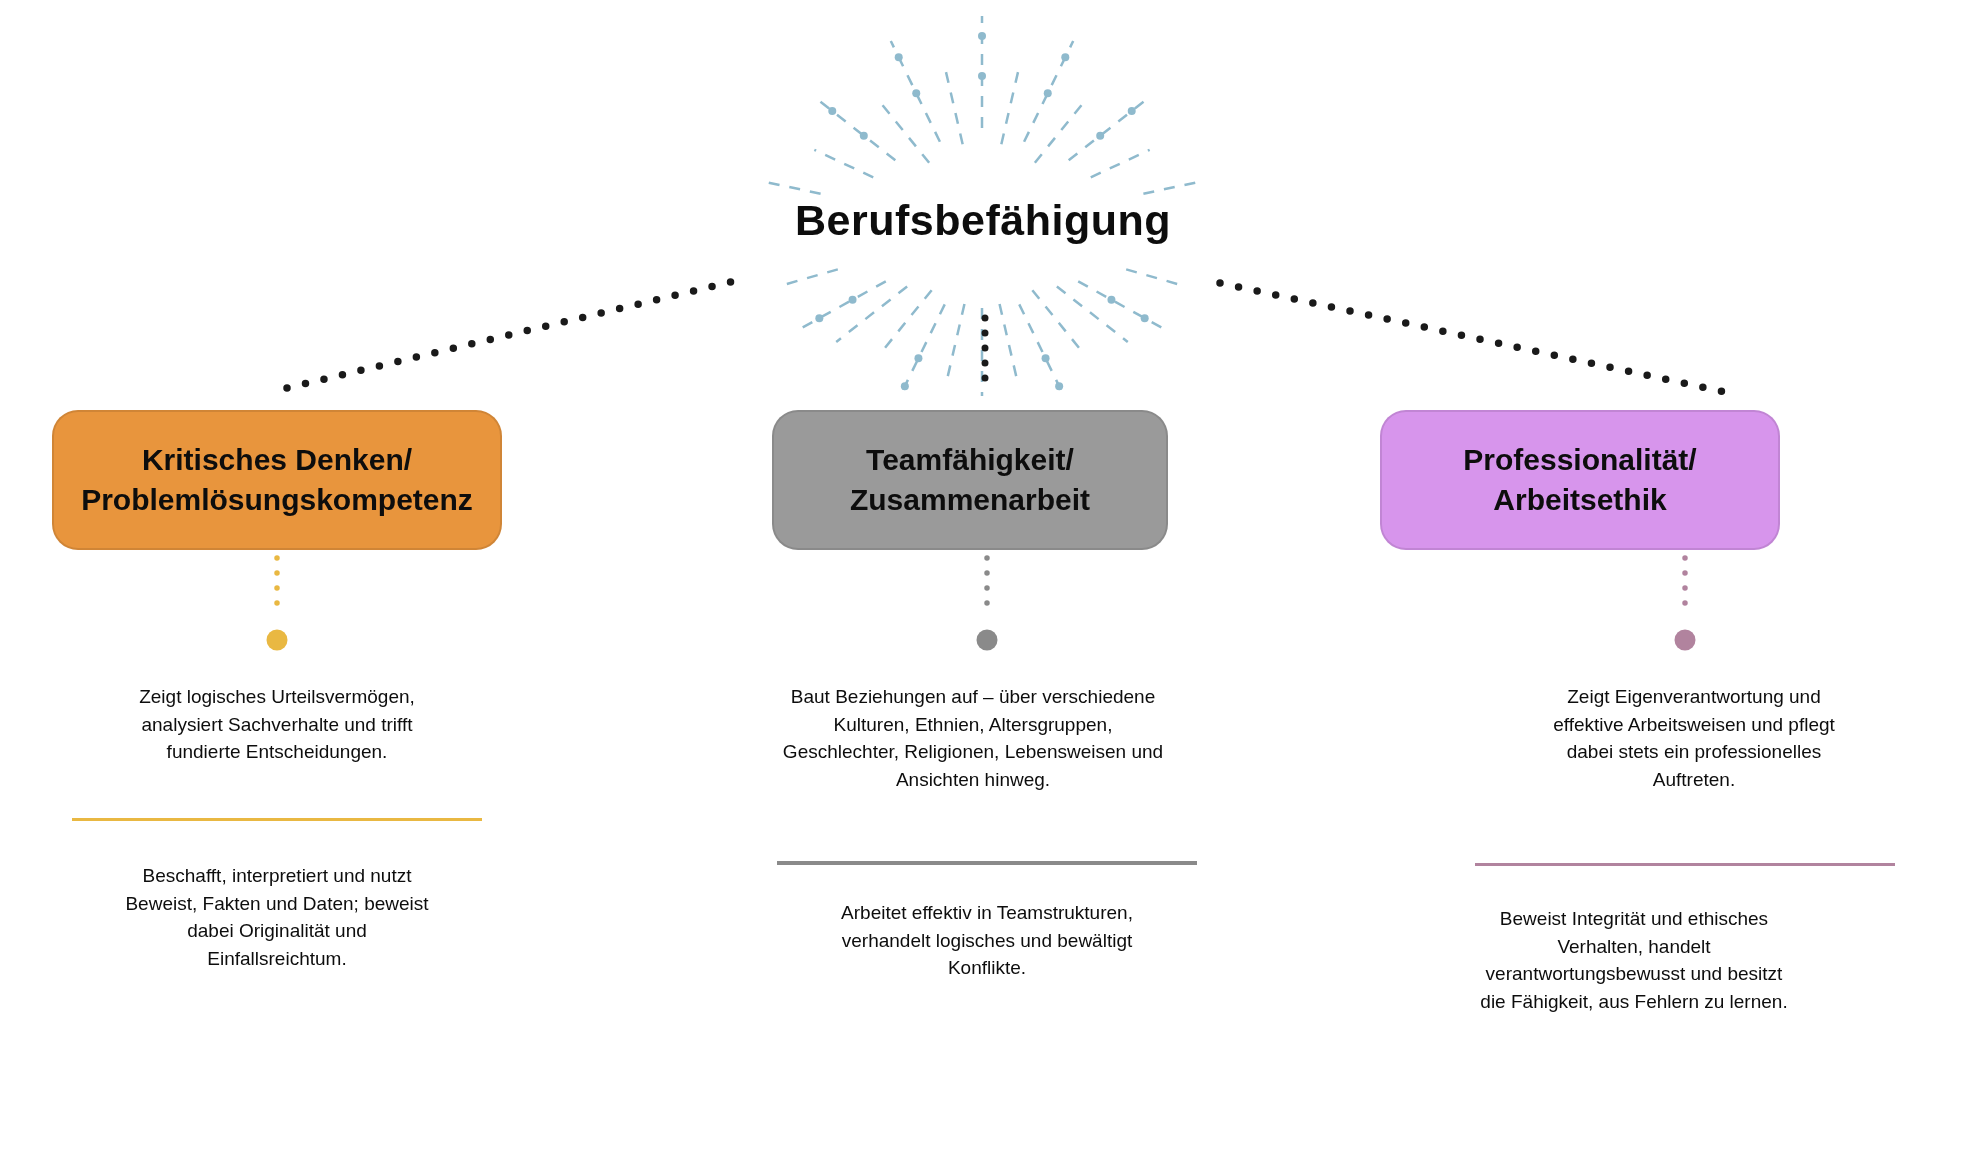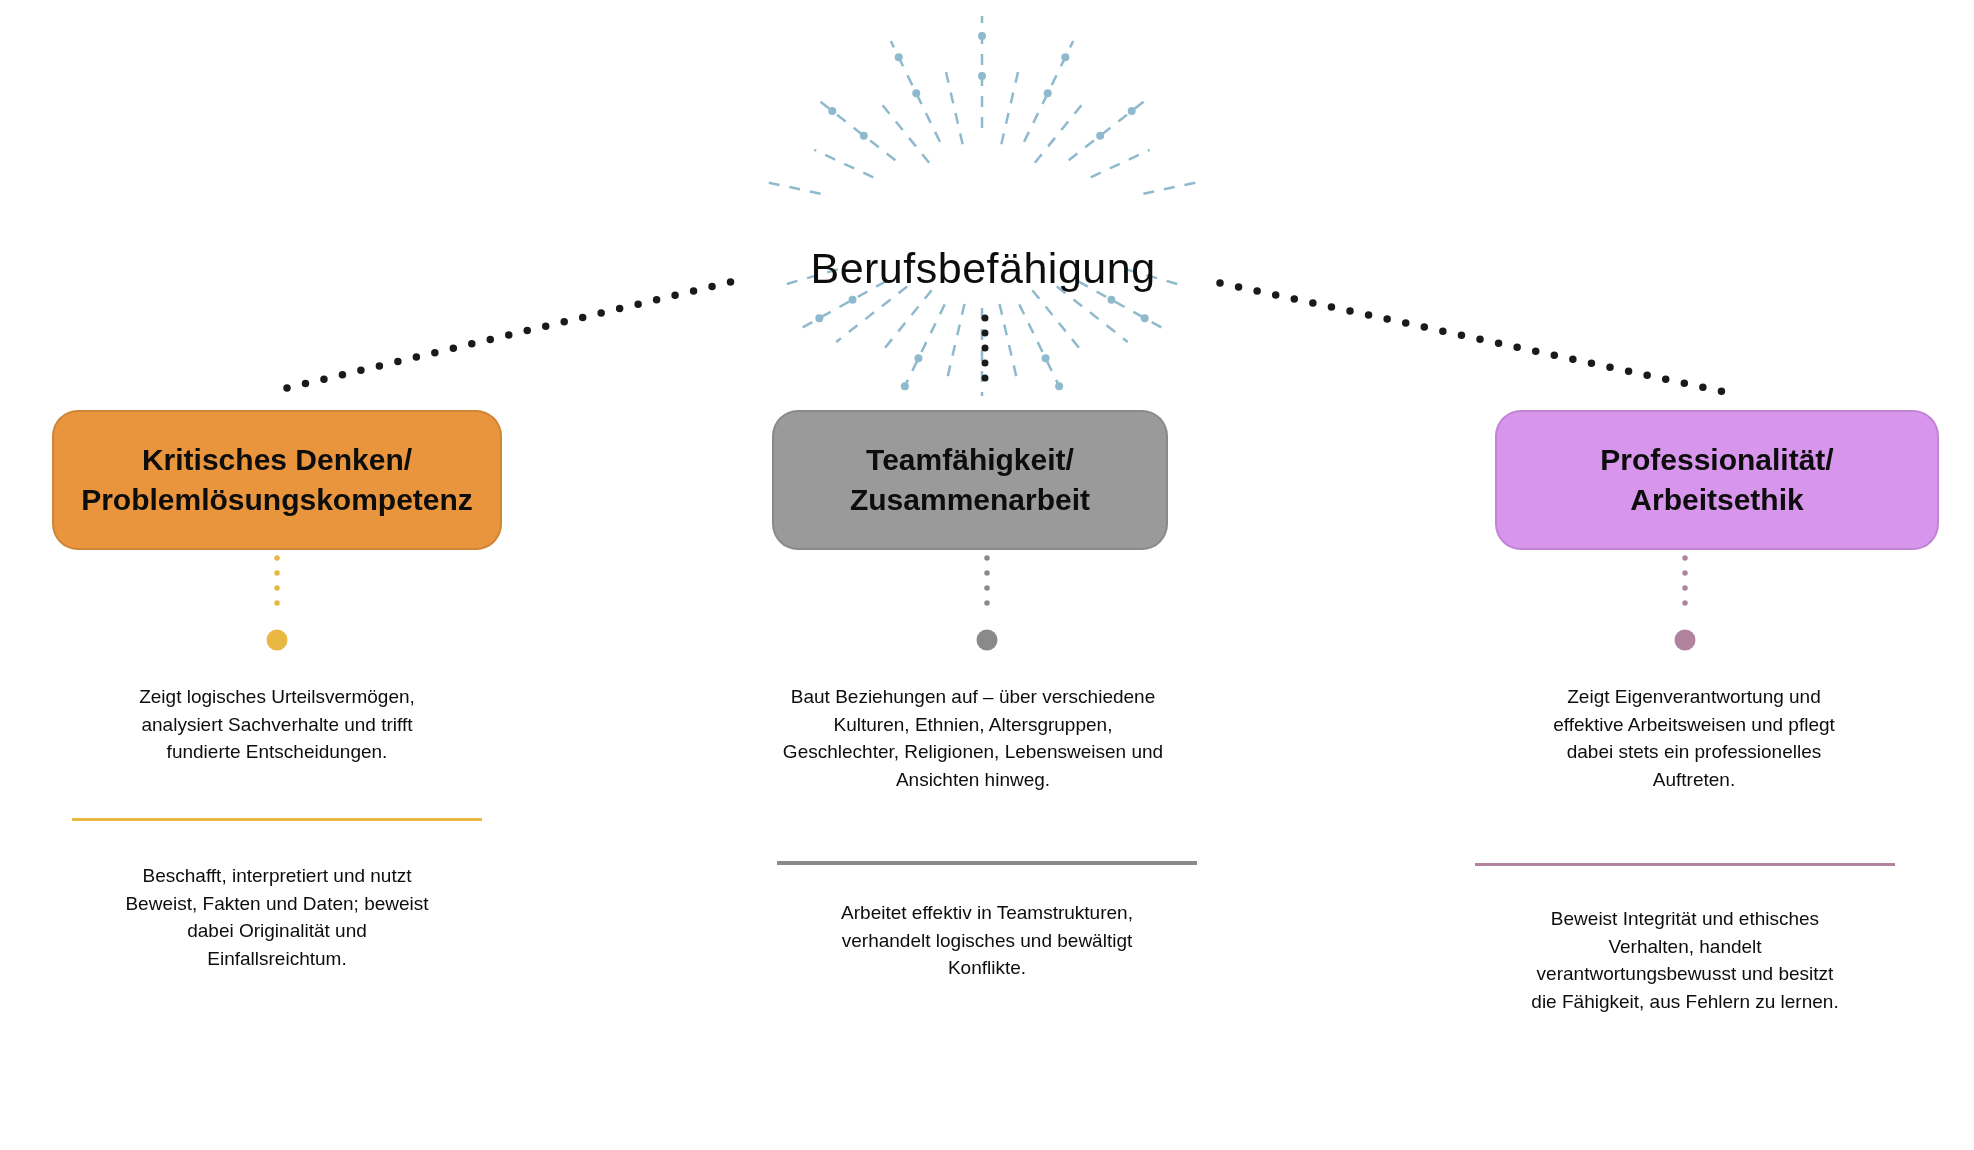--- a/index.html
+++ b/index.html
@@ -10,47 +10,47 @@
   *{box-sizing:border-box}
   html,body{margin:0;padding:0}
   body{
     width:1974px;height:1150px;background:#ffffff;position:relative;overflow:hidden;
     font-family:"Liberation Sans","DejaVu Sans",sans-serif;color:#0d0d0d;
   }
   .abs{position:absolute}
   #overlay{left:0;top:0}
   .title{
     left:683px;top:196px;width:600px;text-align:center;
-    font-size:43px;font-weight:normal;letter-spacing:.5px;white-space:nowrap;margin-top:48px;
+    font-size:43px;font-weight:bold;letter-spacing:.5px;white-space:nowrap;
   }
   .box{
     top:410px;height:140px;border-radius:26px;
     display:flex;align-items:center;justify-content:center;
     border:2px solid rgba(0,0,0,.10);
   }
   .box span{
     text-align:center;font-weight:bold;font-size:30px;line-height:1.33;white-space:pre-line;
   }
   #box-critical{left:52px;width:450px;background:var(--orange)}
   #box-teamwork{left:772px;width:396px;background:var(--gray)}
-  #box-professional{left:1495px;width:444px;background:var(--purple)}
+  #box-professional{left:1380px;width:400px;background:var(--purple)}
   .para{font-size:19px;line-height:1.45;text-align:center;white-space:pre-line}
   .divider{height:3px}
   
   #p-l1{left:22px;top:683px;width:510px}
   #div-l{left:72px;top:818px;width:410px;background:var(--gold)}
   #p-l2{left:22px;top:862px;width:510px}
   
   #p-m1{left:643px;top:683px;width:660px}
   #div-m{left:777px;top:861px;width:420px;height:4px;background:var(--gray-line)}
   #p-m2{left:657px;top:899px;width:660px}
   
   #p-r1{left:1424px;top:683px;width:540px}
   #div-r{left:1475px;top:863px;width:420px;background:var(--mauve)}
-  #p-r2{left:1415px;top:905px;width:540px}
+  #p-r2{left:1364px;top:905px;width:540px}
 </style>
 </head>
 <body>
 
 <svg id="overlay" class="abs" width="1974" height="1150" viewBox="0 0 1974 1150">
   <g id="starburst">
       <line x1="982" y1="128" x2="982" y2="16" stroke-dasharray="11 10" stroke-width="2.5" style="stroke: var(--ray-blue);"></line>
       <circle cx="982" cy="76" r="4" style="fill: var(--ray-blue);"></circle>
       <circle cx="982" cy="36" r="4" style="fill: var(--ray-blue);"></circle>
       <line x1="962.6542093264276" y1="144.20417442846977" x2="943.758320761543" y2="62.35708898651001" stroke-dasharray="11 10" stroke-width="2.5" style="stroke: var(--ray-blue);"></line>

